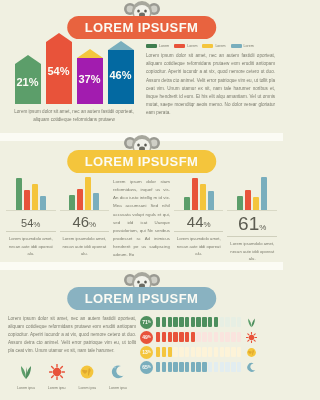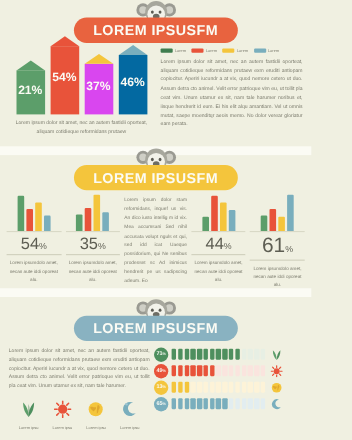--- a/index.html
+++ b/index.html
@@ -90,21 +90,21 @@
       <div class="s1left">
         <div class="arrowrow">
           <div class="arrowbar" style="height:40px;background:#5c9e6a">
             <div class="tip" style="border-bottom:9px solid #5c9e6a"></div>
             <div class="pct">21%</div>
           </div>
           <div class="arrowbar" style="height:62px;background:#e8533a">
             <div class="tip" style="border-bottom:9px solid #e8533a"></div>
             <div class="pct">54%</div>
           </div>
-          <div class="arrowbar" style="height:46px;background:#d946ef">
+          <div class="arrowbar" style="height:46px;background:#a21caf">
             <div class="tip" style="border-bottom:9px solid #f4c53c"></div>
             <div class="pct">37%</div>
           </div>
           <div class="arrowbar" style="height:54px;background:#0369a1">
             <div class="tip" style="border-bottom:9px solid #79aebd"></div>
             <div class="pct">46%</div>
           </div>
         </div>
         <div class="s1cap">Lorem ipsum dolor sit amet, nec an autem fastidii oporteat, aliquam cotidieque reformidans prutaew</div>
       </div>
@@ -153,32 +153,32 @@
     </div>
 
     <div class="s2">
       <div class="statcol">
         <div class="minichart">
           <div class="minibar" style="height:32px;background:#5c9e6a"></div>
           <div class="minibar" style="height:20px;background:#e8533a"></div>
           <div class="minibar" style="height:26px;background:#f4c53c"></div>
           <div class="minibar" style="height:14px;background:#79aebd"></div>
         </div>
-        <div class="bignum"><span style="font-size:15px">54</span><span>%</span></div>
+        <div class="bignum"><span style="font-size:11px">54</span><span>%</span></div>
         <div class="ministat">Lorem ipsumdolo amet, necan aute iddi oporeat alu.</div>
       </div>
 
       <div class="statcol">
         <div class="minichart">
           <div class="minibar" style="height:15px;background:#5c9e6a"></div>
           <div class="minibar" style="height:21px;background:#e8533a"></div>
           <div class="minibar" style="height:33px;background:#f4c53c"></div>
           <div class="minibar" style="height:17px;background:#79aebd"></div>
         </div>
-        <div class="bignum"><span style="font-size:15px">35</span><span>%</span></div>
+        <div class="bignum"><span style="font-size:15px">46</span><span>%</span></div>
         <div class="ministat">Lorem ipsumdolo amet, necan aute iddi oporeat alu.</div>
       </div>
 
       <div class="s2mid">Lorem ipsum dolor stam reformidans, inquef us vis. An dico iusto intellig m id vix. Mea accumsani Sed nihil accusata volupt nguls et qui, sed idd icat Uaeque possidorium, qui Ne senibus prodesset sc Ad inimicus hendrerit pe us sadipscing adeum. Eo</div>
 
       <div class="statcol">
         <div class="minichart">
           <div class="minibar" style="height:13px;background:#5c9e6a"></div>
           <div class="minibar" style="height:32px;background:#e8533a"></div>
           <div class="minibar" style="height:26px;background:#f4c53c"></div>

